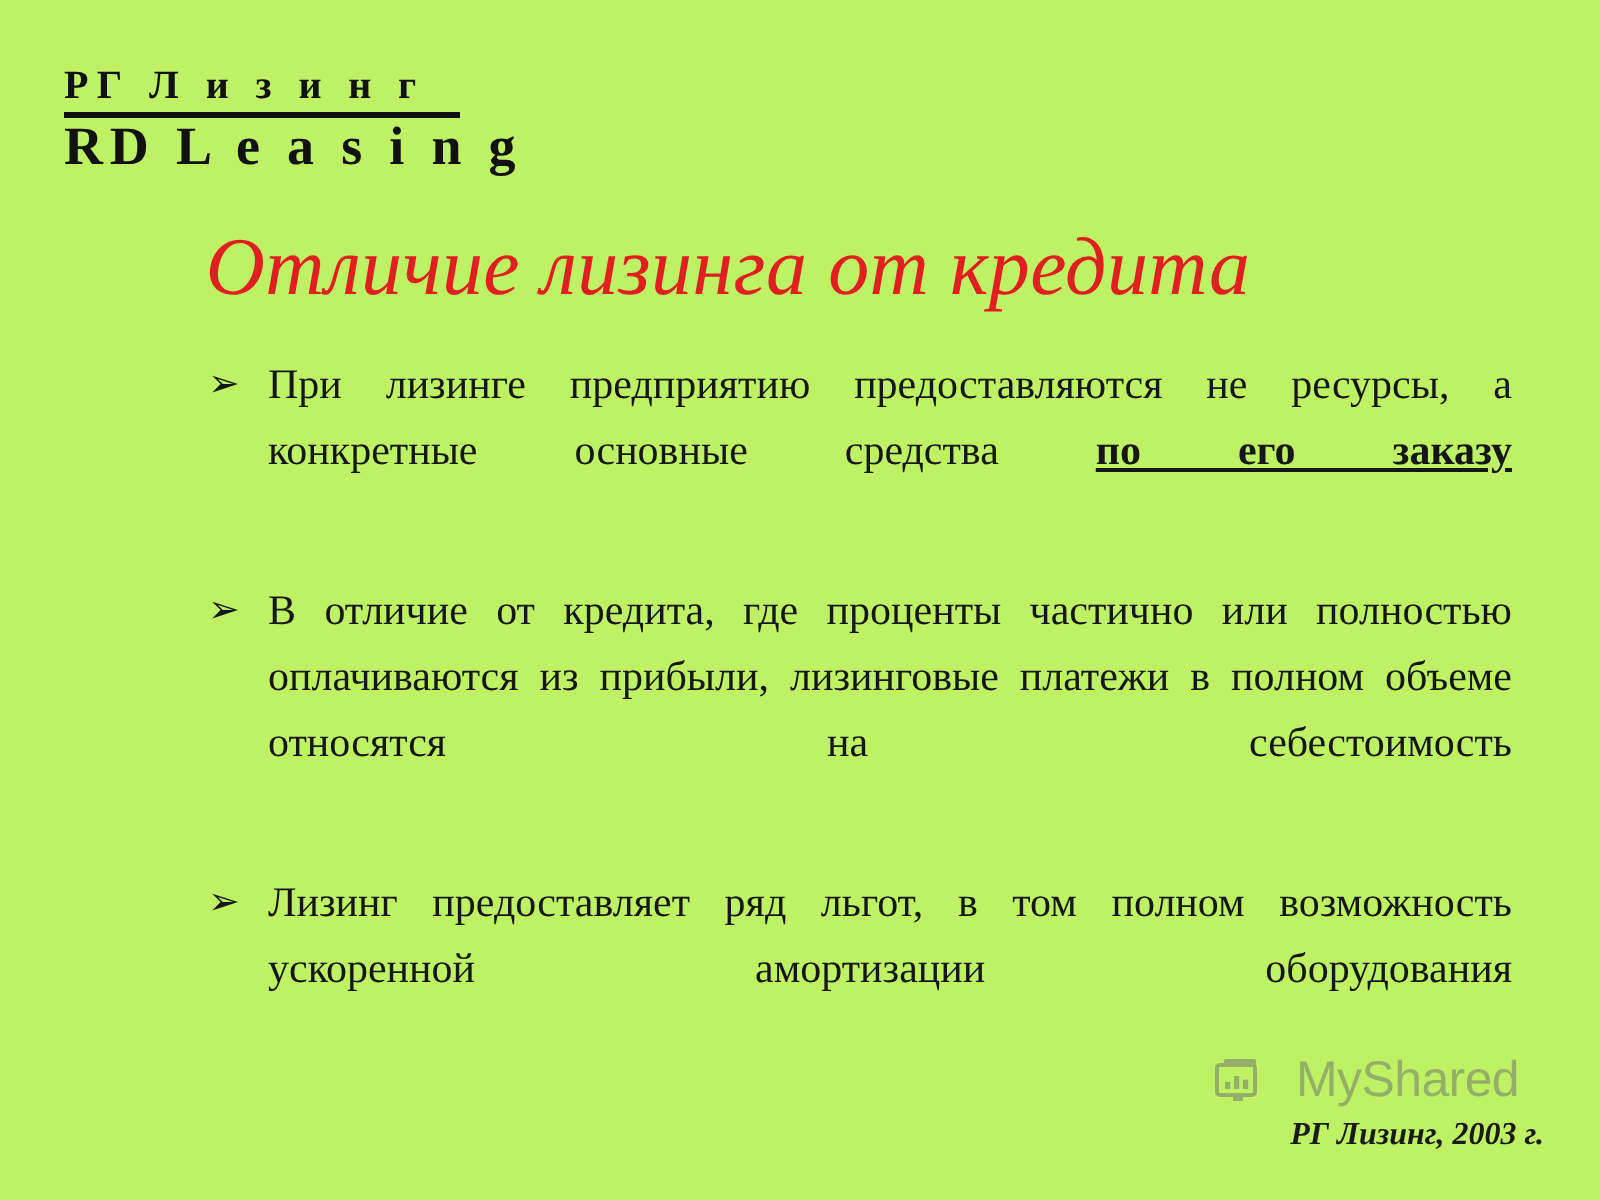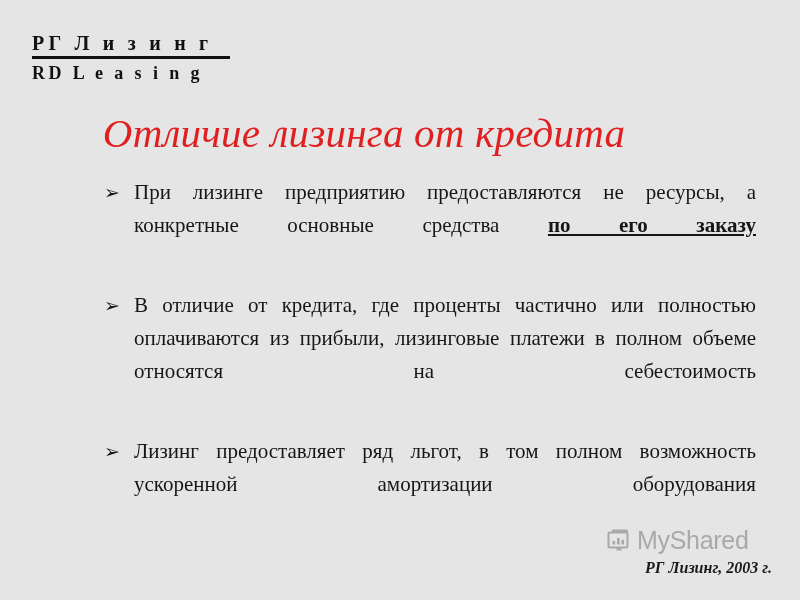--- a/index.html
+++ b/index.html
@@ -9,21 +9,21 @@
     background: #ffffff;
   }
   body {
     font-family: "Liberation Serif", "DejaVu Serif", serif;
   }
 
   .slide {
     position: relative;
     width: 800px;
     height: 600px;
-    background: #e5e5e5;
+    background: #bef264;
     overflow: hidden;
     margin: 0 auto;
   }
 
   
   .logo {
     position: absolute;
     left: 32px;
     top: 32px;
     width: 205px;
@@ -40,21 +40,21 @@
   }
   .logo-rule {
     height: 3px;
     background: #111111;
     width: 198px;
     margin: 1px 0 2px 0;
   }
   .logo-line-bottom {
     font-family: "Liberation Serif", "DejaVu Serif", serif;
     font-weight: bold;
-    font-size: 18px;
+    font-size: 27px;
     line-height: 24px;
     letter-spacing: 3.4px;
     color: #111111;
     white-space: nowrap;
   }
 
   
   .slide-title {
     position: absolute;
     left: 0;
@@ -116,21 +116,21 @@
     margin-top: 48px;
   }
 
   
   .watermark {
     position: absolute;
     left: 606px;
     top: 527px;
     display: flex;
     align-items: center;
-    gap: 5px;
+    gap: 16px;
     opacity: 0.5;
   }
   .watermark-icon {
     width: 26px;
     height: 26px;
     flex: none;
   }
   .watermark-text {
     font-family: "Liberation Sans", "DejaVu Sans", sans-serif;
     font-size: 25px;

